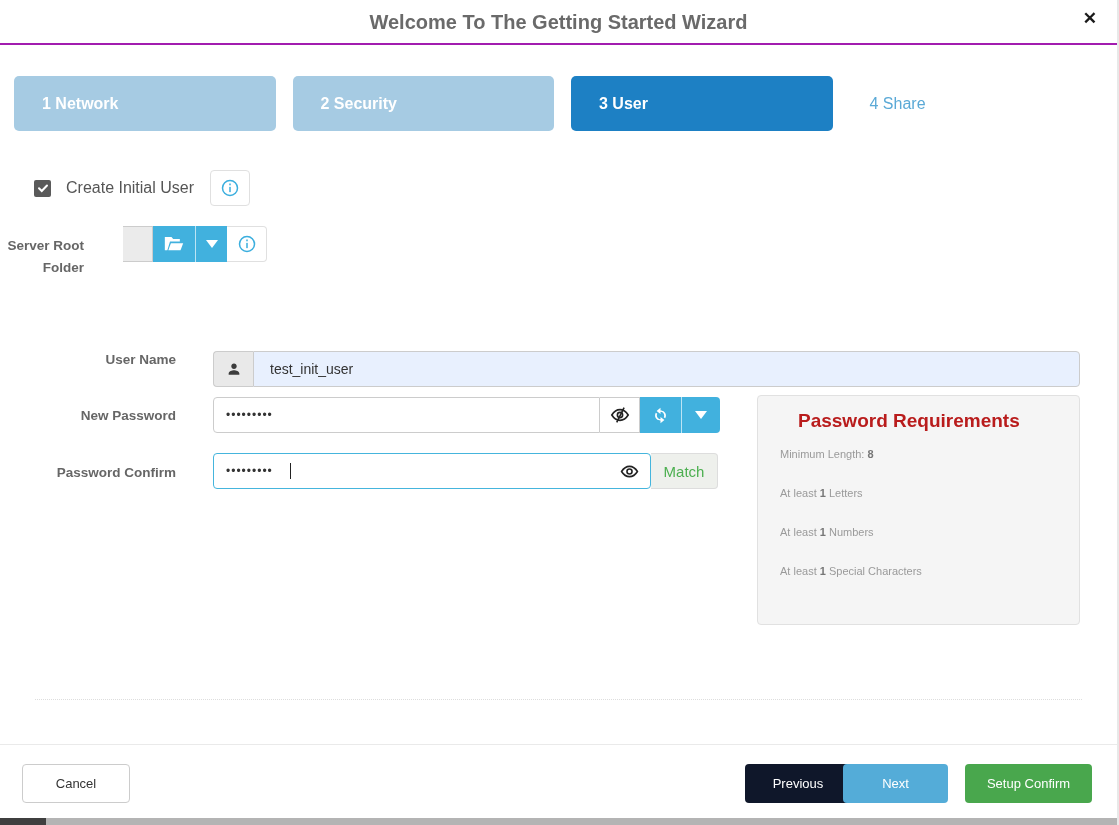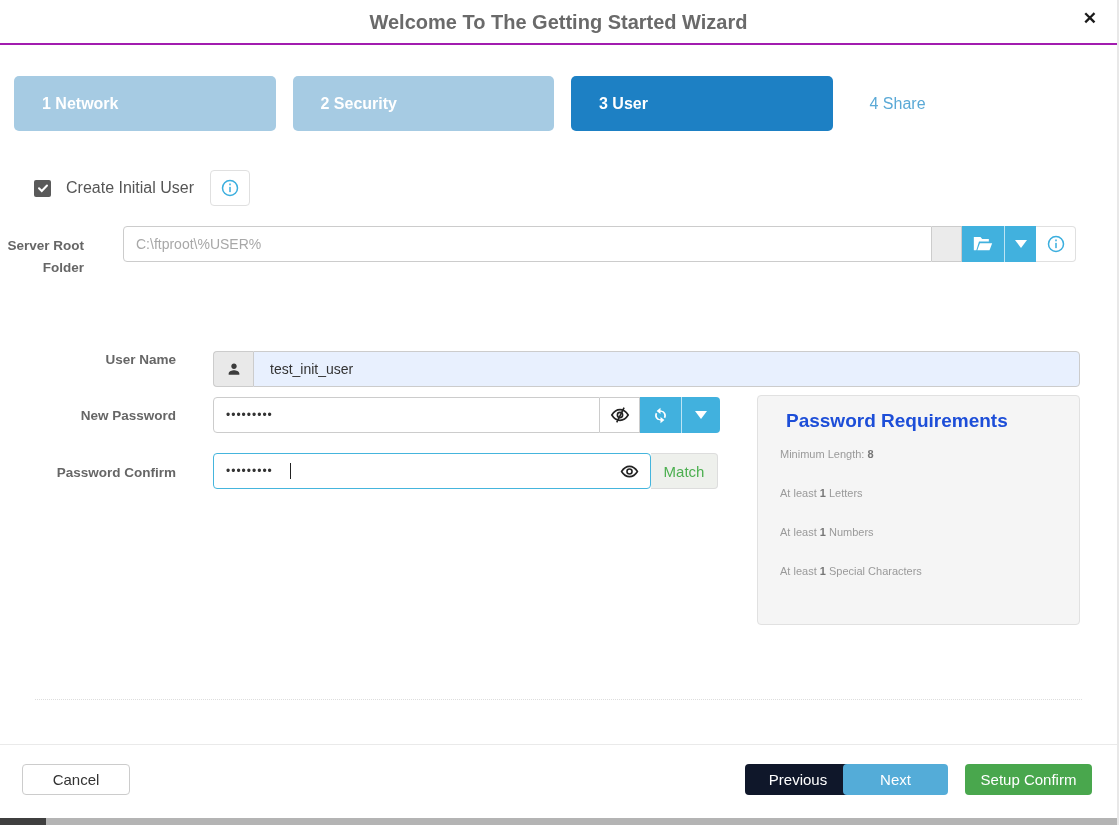--- a/index.html
+++ b/index.html
@@ -54,28 +54,28 @@
   
   .pc-label { top:462px; left:0; width:176px; }
   .pc-group { top:453px; left:213px; width:505px; }
   .pc-wrap { position:relative; width:438px; }
   .pc-input { width:438px; border:1px solid #45b5dd; border-radius:4px; color:#333; font-size:12px; letter-spacing:1px; padding-right:40px; }
   .text-caret { position:absolute; left:77px; top:10px; width:1px; height:16px; background:#222; }
   .pc-eyepos { position:absolute; right:12px; top:9px; width:19px; height:19px; }
   .pc-match { width:75px; background:#eef0ec; border:1px solid #ddd; border-left:none; border-radius:0 4px 4px 0; color:#4caf50; font-size:15px; }
   
   .req-panel { position:absolute; top:395px; left:757px; width:323px; height:230px; background:#f5f5f5; border:1px solid #e1e1e1; border-radius:4px; padding:14px 20px 0 22px; }
-  .req-title { font-size:19px; font-weight:bold; color:#1d4ed8; padding-left:6px; margin-bottom:16px; }
+  .req-title { font-size:19px; font-weight:bold; color:#b91c1c; padding-left:6px; margin-bottom:16px;margin-left:12px; }
   .req-item { font-size:11px; color:#9a9a9a; margin-bottom:27px; }
   .req-item b { color:#777; }
   
   .dotted-sep { position:absolute; top:699px; left:35px; right:35px; border-top:1px dotted #ddd; }
   .footer-sep { position:absolute; top:744px; left:0; right:0; border-top:1px solid #eaeaea; }
   
-  .btn { position:absolute; top:764px; height:31px; border-radius:4px; font-size:15px; font-family:"Liberation Sans", sans-serif; cursor:pointer; color:#fff; border:none; }
+  .btn { position:absolute; top:764px; height:39px; border-radius:4px; font-size:13px; font-family:"Liberation Sans", sans-serif; cursor:pointer; color:#fff; border:none; }
   .btn-cancel { left:22px; width:108px; background:#fff; border:1px solid #ccc; color:#333; }
   .btn-previous { left:745px; width:106px; background:#0f172a; }
   .btn-next { left:843px; width:105px; background:#54acd8; }
   .btn-setup { left:965px; width:127px; background:#49a74d; }
   
   .hscroll { position:absolute; bottom:0; left:0; right:0; height:7px; background:#b4b4b4; }
   .hscroll-thumb { position:absolute; left:0; top:0; width:46px; height:7px; background:#3f3f3f; }
 </style>
 </head>
 <body>
@@ -105,21 +105,20 @@
       <svg class="info-glyph" viewBox="0 0 24 24">
           <circle cx="12" cy="12" r="10" fill="none" stroke="#3aaede" stroke-width="2"></circle>
           <rect x="11" y="10.5" width="2" height="7" fill="#3aaede"></rect>
           <rect x="11" y="6" width="2" height="2.4" fill="#3aaede"></rect>
         </svg>
     </div>
   </div>
 
   <div class="row-label srv-label">Server Root Folder</div>
   <div class="igroup srv-group">
-    <input class="tinput srv-input" readonly="" value="C:\ftproot\%USER%" style="">
     <div class="addon srv-gap"></div>
     <button class="addon blue-btn srv-folder">
       <svg width="20" height="17" viewBox="0 0 24 20">
           <path d="M1 1h8l2 2.5h8v3H7.2L4 17H1V1z" fill="#fff"></path>
           <path d="M8.3 8.5H23L19.8 17H5.2l3.1-8.5z" fill="#fff"></path>
         </svg>
     </button>
     <button class="addon blue-btn srv-caret">
       <svg width="12" height="8" viewBox="0 0 12 8">
           <path d="M0 0h12L6 8 0 0z" fill="#fff"></path>

